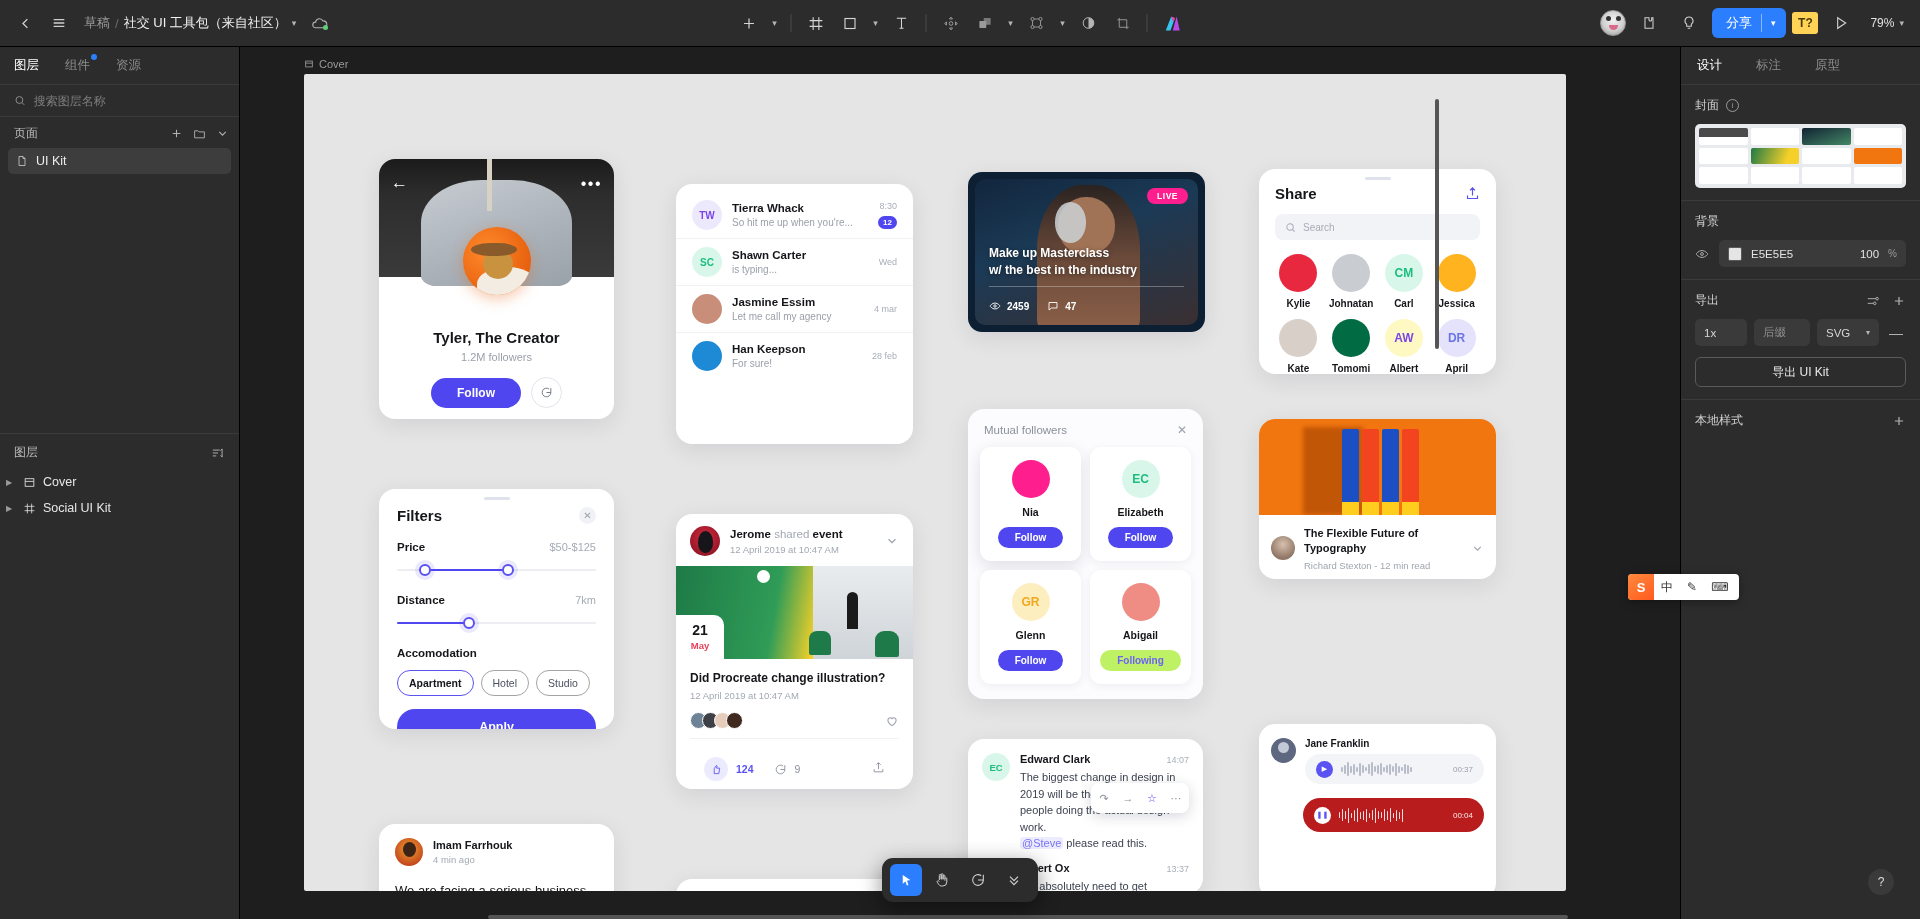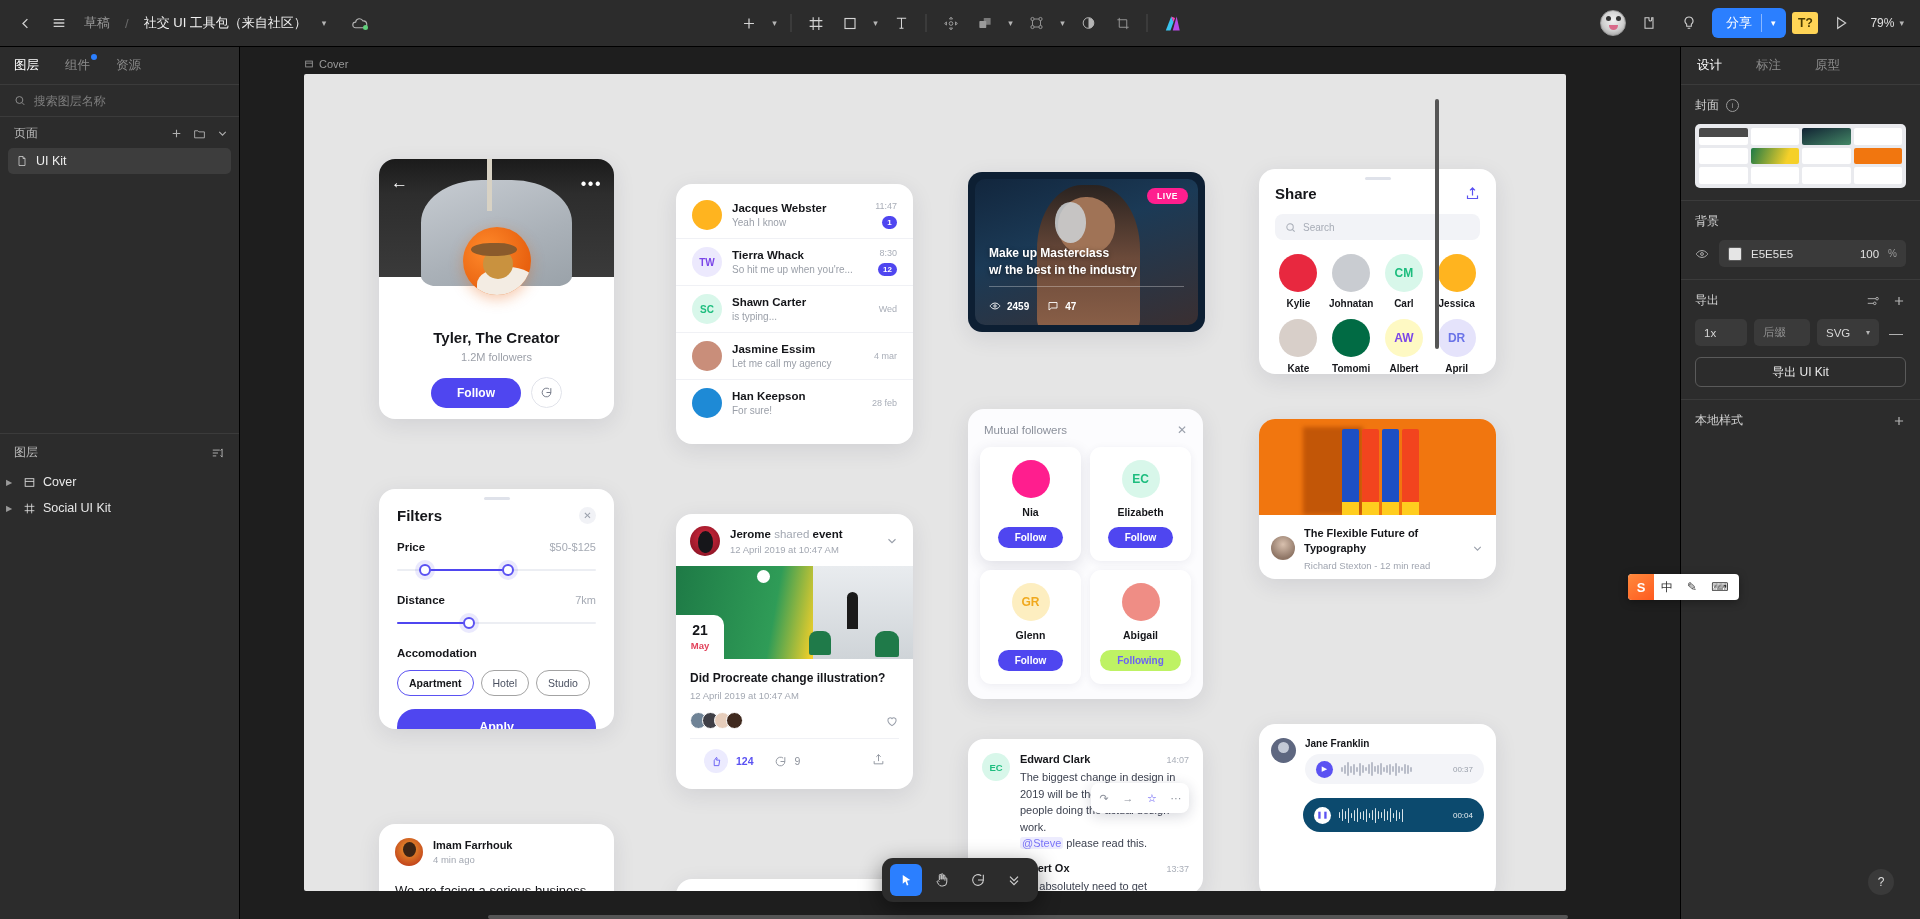--- a/index.html
+++ b/index.html
@@ -15,21 +15,21 @@
   .topbar {
     position: absolute; top: 0; left: 0; width: 1920px; height: 47px;
     background: #2c2c2c; display: flex; align-items: center;
     border-bottom: 1px solid #000;
   }
   .tb-left { display: flex; align-items: center; gap: 0; padding-left: 8px; }
   .tb-btn {
     width: 34px; height: 34px; display: flex; align-items: center; justify-content: center;
     border-radius: 4px; color: #cfcfcf; cursor: pointer;
   }
-  .breadcrumb { display: flex; align-items: center; gap: 15px; font-size: 13px; margin-left: 8px; }
+  .breadcrumb { display: flex; align-items: center; gap: 5px; font-size: 13px; margin-left: 8px; }
   .bc-draft { color: #9a9a9a; }
   .bc-sep { color: #6a6a6a; }
   .bc-name { color: #f0f0f0; }
   .chev { font-size: 9px; color: #b5b5b5; }
   .cloud-ic { margin-left: 10px; color: #b0b0b0; display:flex; align-items:center;}
 
   .tb-center {
     position: absolute; left: 50%; transform: translateX(-50%);
     display: flex; align-items: center; gap: 2px;
   }
@@ -286,21 +286,21 @@
   .ev-badge .d { font-size:14px; font-weight:bold; color:#15161a; }
   .ev-badge .m { font-size:9.5px; color:#e2425b; font-weight:bold; margin-top:2px;}
   .ev-body { padding: 12px 14px 0; }
   .ev-h { font-size:12px; font-weight:bold; color:#15161a; }
   .ev-sub { font-size:9.5px; color:#a3a8b2; margin-top:5px; }
   .ev-faces { display:flex; align-items:center; justify-content:space-between; margin-top:11px; }
   .faces { display:flex; }
   .faces i { display:block; width:17px;height:17px;border-radius:50%; border:1.5px solid #fff;
     margin-left:-5px; }
   .faces i:first-child { margin-left:0; }
-  .ev-actions { display:flex; align-items:center; gap:8px; padding: 10px 14px 0; margin-top:9px;
+  .ev-actions { display:flex; align-items:center; gap:8px; padding: 18px 14px 0; margin-top:9px;
     border-top:1px solid #f0f1f5; }
   .ev-like { width:24px;height:24px;border-radius:50%;background:#ecebfe;color:#5b52f2;
     display:flex;align-items:center;justify-content:center; font-size:11px; cursor:pointer;}
   .ev-cnt { font-size:10.5px; font-weight:bold; color:#5b52f2; }
   .ev-cm { font-size:10.5px; color:#8d929c; margin-left:12px; display:flex;align-items:center;gap:8px;}
   .ev-share { margin-left:auto; color:#8d929c; cursor:pointer; }
 
   
   .c-comments { left:664px; top:665px; width:235px; height:155px; padding: 14px 14px; }
   .cm-row { display:flex; gap:10px; margin-bottom: 10px; }
@@ -337,21 +337,21 @@
   .au-row { display:flex; gap:9px; align-items:flex-start; }
   .au-av { width:25px;height:25px;border-radius:50%; flex:0 0 25px;
     background: linear-gradient(150deg,#5a6craa 0%, #3d4560 100%); position:relative; overflow:hidden;
     background-color:#5e6780; }
   .au-av::after{content:"";position:absolute;left:7px;top:4px;width:11px;height:11px;
     border-radius:50%; background:#c3c9d6;}
   .au-bub-w { flex:1; }
   .au-nm { font-size:10px; font-weight:bold; color:#15161a; margin-bottom:5px; }
   .au-bubble { background:#f3f4f8; border-radius:16px; height:30px; display:flex;
     align-items:center; gap:8px; padding: 0 11px; }
-  .au-bubble.sent { background:#0c4a6e; height:34px; border-radius:18px; }
+  .au-bubble.sent { background:#b91c1c; height:34px; border-radius:18px; }
   .au-play { width:17px;height:17px;border-radius:50%;background:#5b52f2;color:#fff;
     display:flex;align-items:center;justify-content:center;font-size:7px; cursor:pointer;}
   .au-bubble.sent .au-play { background:#fff; color:#5b52f2; }
   .wave { flex:1; display:flex; align-items:center; gap:1.5px; height:16px; }
   .wave i { display:block; width:1.5px; border-radius:1px; background:#b9bdc9; }
   .au-bubble.sent .wave i { background:rgba(255,255,255,.85); }
   .au-dur { font-size:8px; color:#9aa0ab; }
   .au-bubble.sent .au-dur { color:rgba(255,255,255,.9); }
   .au-sent-wrap { display:flex; justify-content:flex-end; margin-top:14px; }
   .au-sent-wrap > div { width: 85%; }
@@ -661,31 +661,20 @@
             <div class="btn-circle">
               <svg width="13" height="13" viewBox="0 0 24 24" stroke="currentColor" stroke-width="1.7" fill="none">
                   <path d="M20 12a8 8 0 11-3.2-6.4"></path>
                   <path d="M20 4v8h-8"></path>
                 </svg>
             </div>
           </div>
         </div>
 
         <div class="card c-chat">
-          <div class="chat-row">
-            <div class="ch-av" style="background:#ffb41f;color:#7a4a00;"></div>
-            <div class="ch-mid">
-              <div class="ch-name">Jacques Webster</div>
-              <div class="ch-msg">Yeah I know</div>
-            </div>
-            <div class="ch-right">
-              <div class="ch-time">11:47</div>
-              <div class="ch-badge">1</div>
-            </div>
-          </div>
           <div class="chat-row">
             <div class="ch-av" style="background:#ece9fd;color:#7b46e8;">TW</div>
             <div class="ch-mid">
               <div class="ch-name">Tierra Whack</div>
               <div class="ch-msg">So hit me up when you're...</div>
             </div>
             <div class="ch-right">
               <div class="ch-time">8:30</div>
               <div class="ch-badge">12</div>
             </div>

